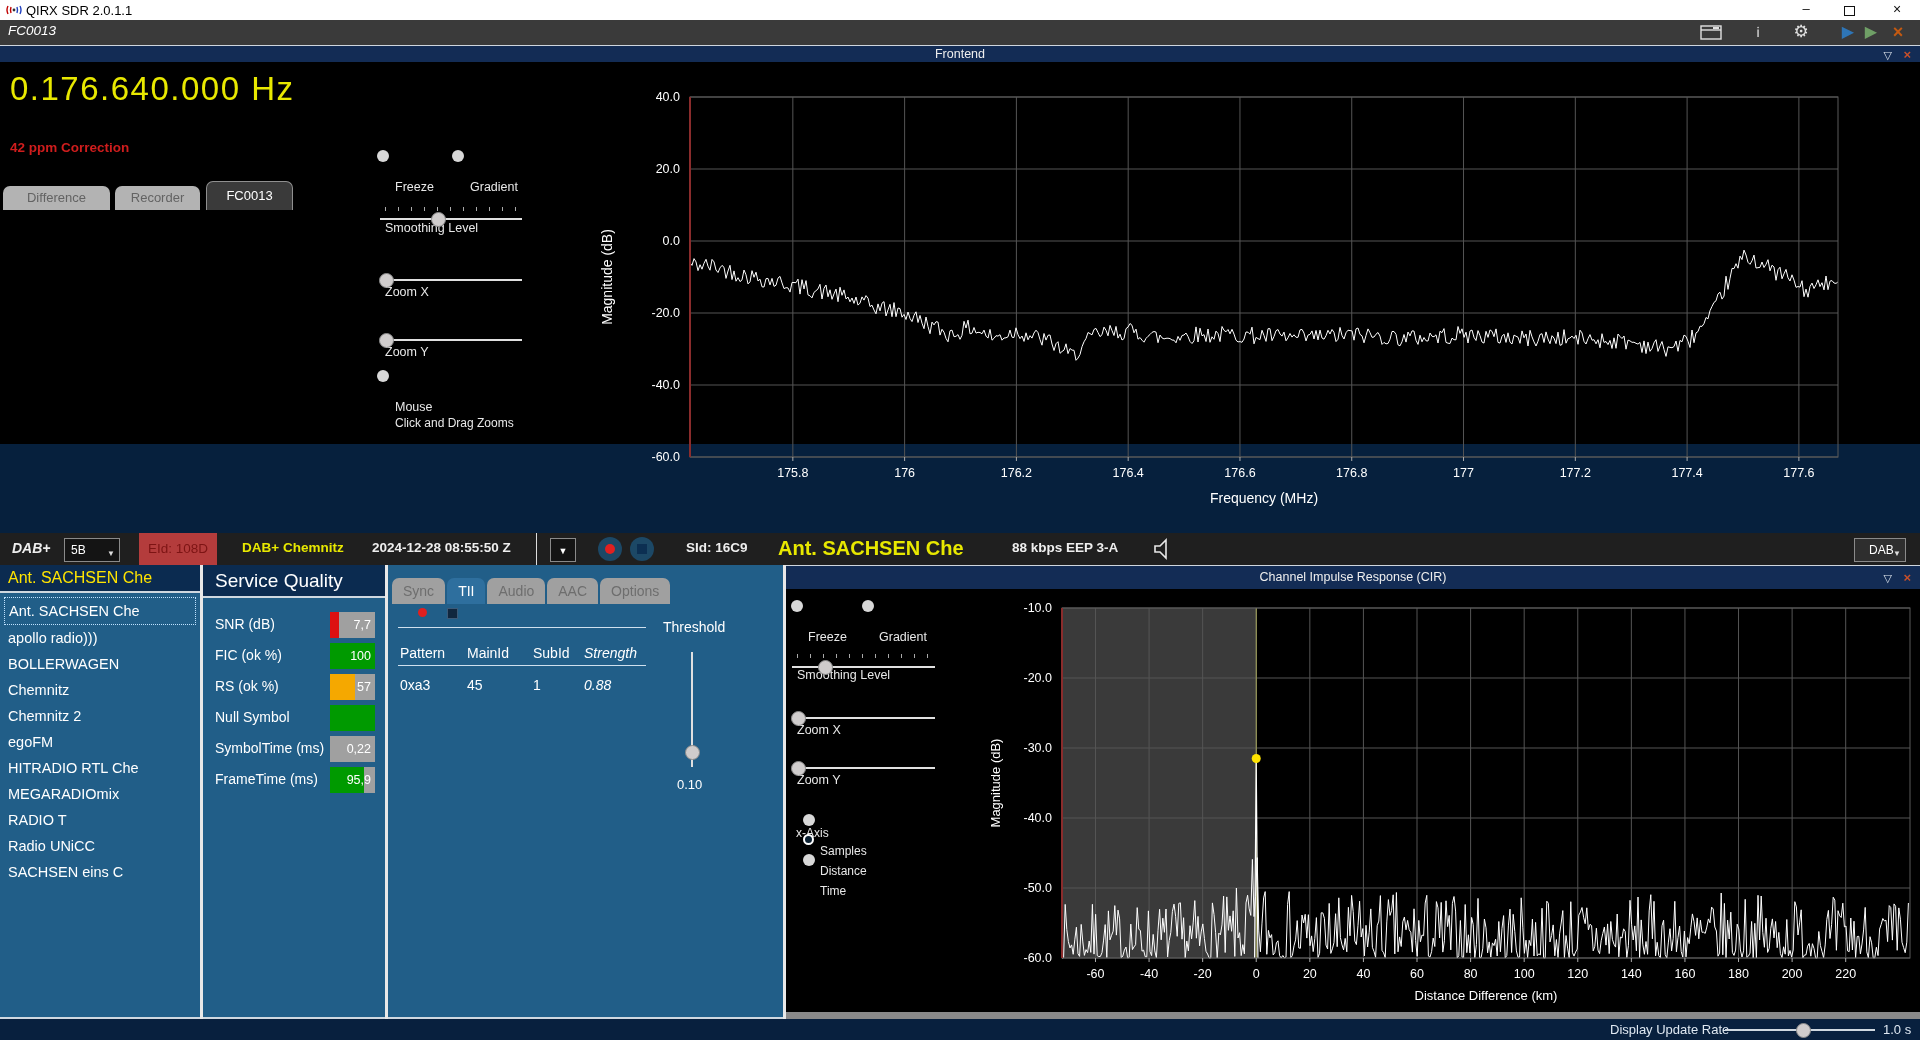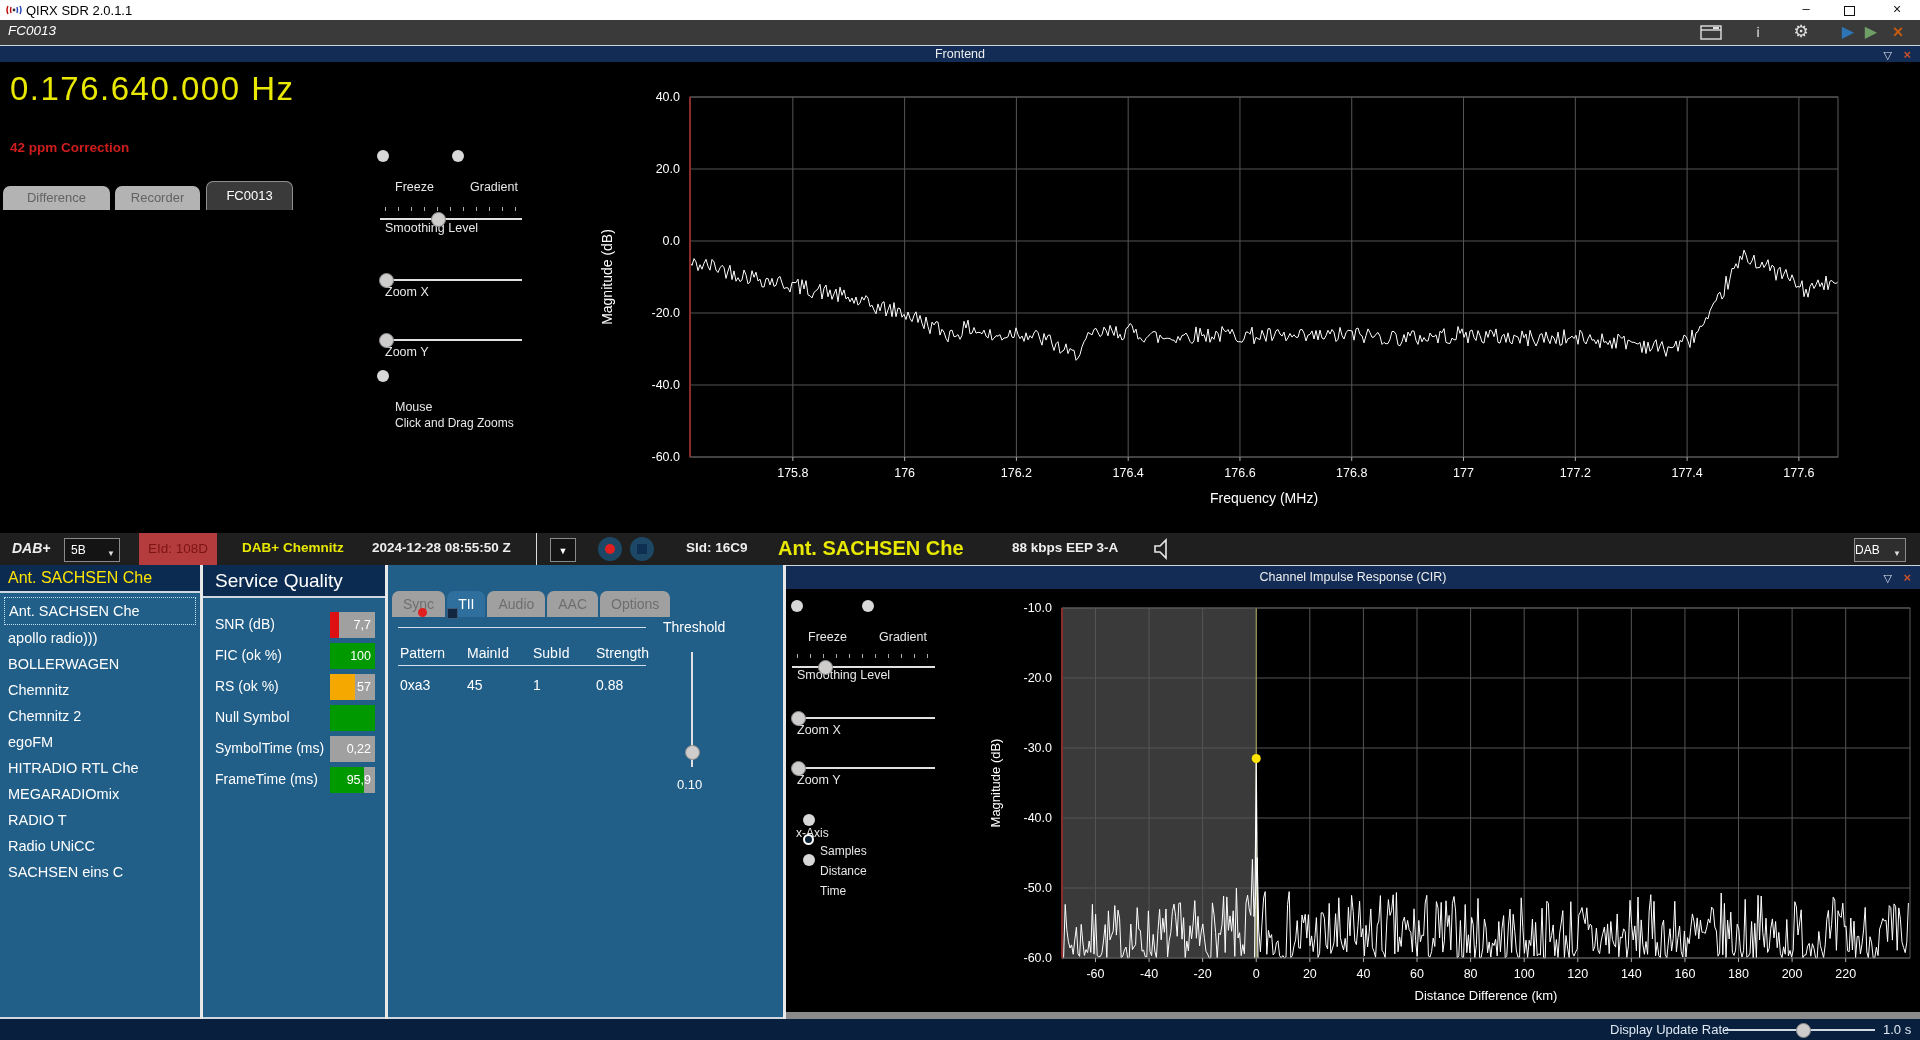--- a/index.html
+++ b/index.html
@@ -11,21 +11,21 @@
   #titlebar .t{position:absolute;left:26px;top:3px;font-size:13px;}
   .winbtn{position:absolute;top:1px;width:26px;height:18px;text-align:center;font-size:13px;color:#111;cursor:default;}
   #menubar{left:0;top:20px;width:1920px;height:25px;background:#3a3a3a;}
   #menubar .m{position:absolute;left:8px;top:3px;font-size:13.5px;font-style:italic;color:#fff;}
   .mico{position:absolute;top:1px;height:22px;line-height:22px;text-align:center;font-size:15px;color:#e0e0e0;}
   
   .sechdr{background:#132c55;color:#eee;font-size:12.5px;text-align:center;border-top:1px solid #cfd6de;}
   .hdr-dn{position:absolute;right:28px;top:1px;color:#dfe6ee;font-size:11px;}
   .hdr-x{position:absolute;right:9px;top:1px;color:#c8502a;font-size:13px;font-weight:bold;}
   
-  #fe-body{left:0;top:62px;width:1920px;height:471px;background:#000;}
+  #fe-body{left:0;top:62px;width:1920px;height:382px;background:#000;}
   #freq{position:absolute;left:10px;top:8px;font-size:33px;letter-spacing:1.5px;color:#e8e800;}
   #corrnote{position:absolute;left:10px;top:78px;font-size:13.5px;font-weight:bold;color:#cf1d1d;}
   .fetab{position:absolute;bottom:0;border-radius:7px 7px 0 0;font-size:13px;text-align:center;
          background:#b3b3b3;color:#636363;height:24px;line-height:24px;}
   .fetab.act{background:#3a3a3a;color:#fff;height:28px;line-height:28px;border:1px solid #8f8f8f;border-bottom:none;}
   #fe-tabs{position:absolute;left:0;top:120px;width:365px;height:28px;}
   #fe-content{position:absolute;left:0;top:148px;width:365px;height:323px;background:#3c3c3c;}
   .flbl{position:absolute;left:18px;font-size:14.5px;color:#f0f0f0;}
   .greenbox{position:absolute;left:110px;width:110px;height:30px;background:#009400;color:#fff;
             font-size:15px;text-align:center;line-height:30px;}
@@ -51,21 +51,21 @@
   .svc-item.sel{border:1px dotted #bfe2ff;}
   .q-row{position:relative;height:26px;margin-top:5px;}
   .q-label{position:absolute;left:12px;top:4px;font-size:14px;color:#fff;}
   .q-bar{position:absolute;left:127px;top:0;width:45px;height:26px;background:#a0a0a0;display:flex;}
   .q-seg{height:100%;}
   .q-val{position:absolute;left:127px;top:0;width:41px;height:26px;line-height:26px;text-align:right;
          font-size:12.5px;color:#fff;padding-right:4px;}
   .ttab{display:inline-block;height:26px;line-height:26px;padding:0 11px;margin-right:2px;font-size:14px;
         border-radius:7px 7px 0 0;background:#a0a0a0;color:#6e6e6e;}
   .ttab.act{background:#2e6f9e;color:#fff;}
-  .tii-c0{left:12px;} .tii-c1{left:79px;} .tii-c2{left:145px;} .tii-c3{left:208px;}
+  .tii-c0{left:12px;} .tii-c1{left:79px;} .tii-c2{left:145px;} .tii-c3{left:196px;font-style:italic;}
   .tcell{position:absolute;font-size:14px;color:#fff;}
   
   #statusbar{left:0;top:1019px;width:1920px;height:21px;background:#08203e;color:#dfe8f2;}
   svg text{font-family:"Liberation Sans",sans-serif;}
 </style>
 </head>
 <body>
 
 <div id="stage">
 
@@ -208,21 +208,21 @@
     <span class="cbtn" style="left:630px">
       <span class="abs" style="left:7px;top:7px;width:10px;height:10px;background:#0c2f52"></span>
     </span>
     <span class="dtxt" style="left:686px">SId: 16C9</span>
     <span class="dtxt" style="left:778px;top:4px;color:#e8e800;font-size:20px">Ant. SACHSEN Che</span>
     <span class="dtxt" style="left:1012px">88 kbps  EEP 3-A</span>
     <svg class="abs" style="left:1152px;top:5px" width="24" height="22">
       <polygon points="3,8 8,8 14,2 14,20 8,14 3,14" fill="none" stroke="#e8e8e8" stroke-width="1.6"></polygon>
     </svg>
     <span class="dd" style="left:1854px;top:5px;width:50px;height:22px;line-height:22px;background:#2e2e2e">
-      <span style="padding-left:0">DAB</span>
+      <span style="padding-left:14px">DAB</span>
       <span class="arr">▼</span>
     </span>
   </div>
 
   <div class="abs bluepanel" style="left:0;top:565px;width:200px;height:452px">
     <div class="panelhdr" style="height:26px;line-height:26px;padding-left:8px;font-size:16px">Ant. SACHSEN Che</div>
     <div style="padding-top:4px">
         <div class="svc-item sel">Ant. SACHSEN Che</div>
         <div class="svc-item">apollo radio)))</div>
         <div class="svc-item">BOLLERWAGEN</div>
@@ -284,21 +284,21 @@
             <span class="q-seg" style="width: 75%; background: rgb(0, 154, 0);"></span>
             <span class="q-seg" style="width: 25%; background: rgb(160, 160, 160);"></span>
           </span>
           <span class="q-val">95,9</span>
         </div>
       </div>
   </div>
   <div class="vsep" style="left:385px"></div>
 
   <div class="abs bluepanel" style="left:388px;top:565px;width:395px;height:452px">
-    <div style="position:absolute;left:4px;top:26px"><span class="ttab">Sync</span><span class="ttab act">TII</span><span class="ttab">Audio</span><span class="ttab">AAC</span><span class="ttab">Options</span></div>
+    <div style="position:absolute;left:4px;top:13px"><span class="ttab">Sync</span><span class="ttab act">TII</span><span class="ttab">Audio</span><span class="ttab">AAC</span><span class="ttab">Options</span></div>
     <span class="abs" style="left:30px;top:43px;width:9px;height:9px;border-radius:50%;background:#e02020"></span>
     <span class="abs" style="left:59px;top:43px;width:9px;height:9px;background:#10273f;border:1px solid #3c5a78"></span>
     <span class="abs" style="left:10px;top:62px;width:248px;height:1px;background:#cfe0ee"></span>
 
     <span class="tcell tii-c0" style="top:80px">Pattern</span>
     <span class="tcell tii-c1" style="top:80px">MainId</span>
     <span class="tcell tii-c2" style="top:80px">SubId</span>
     <span class="tcell tii-c3" style="top:80px">Strength</span>
     <span class="abs" style="left:10px;top:100px;width:248px;height:1px;background:#cfe0ee"></span>
 

